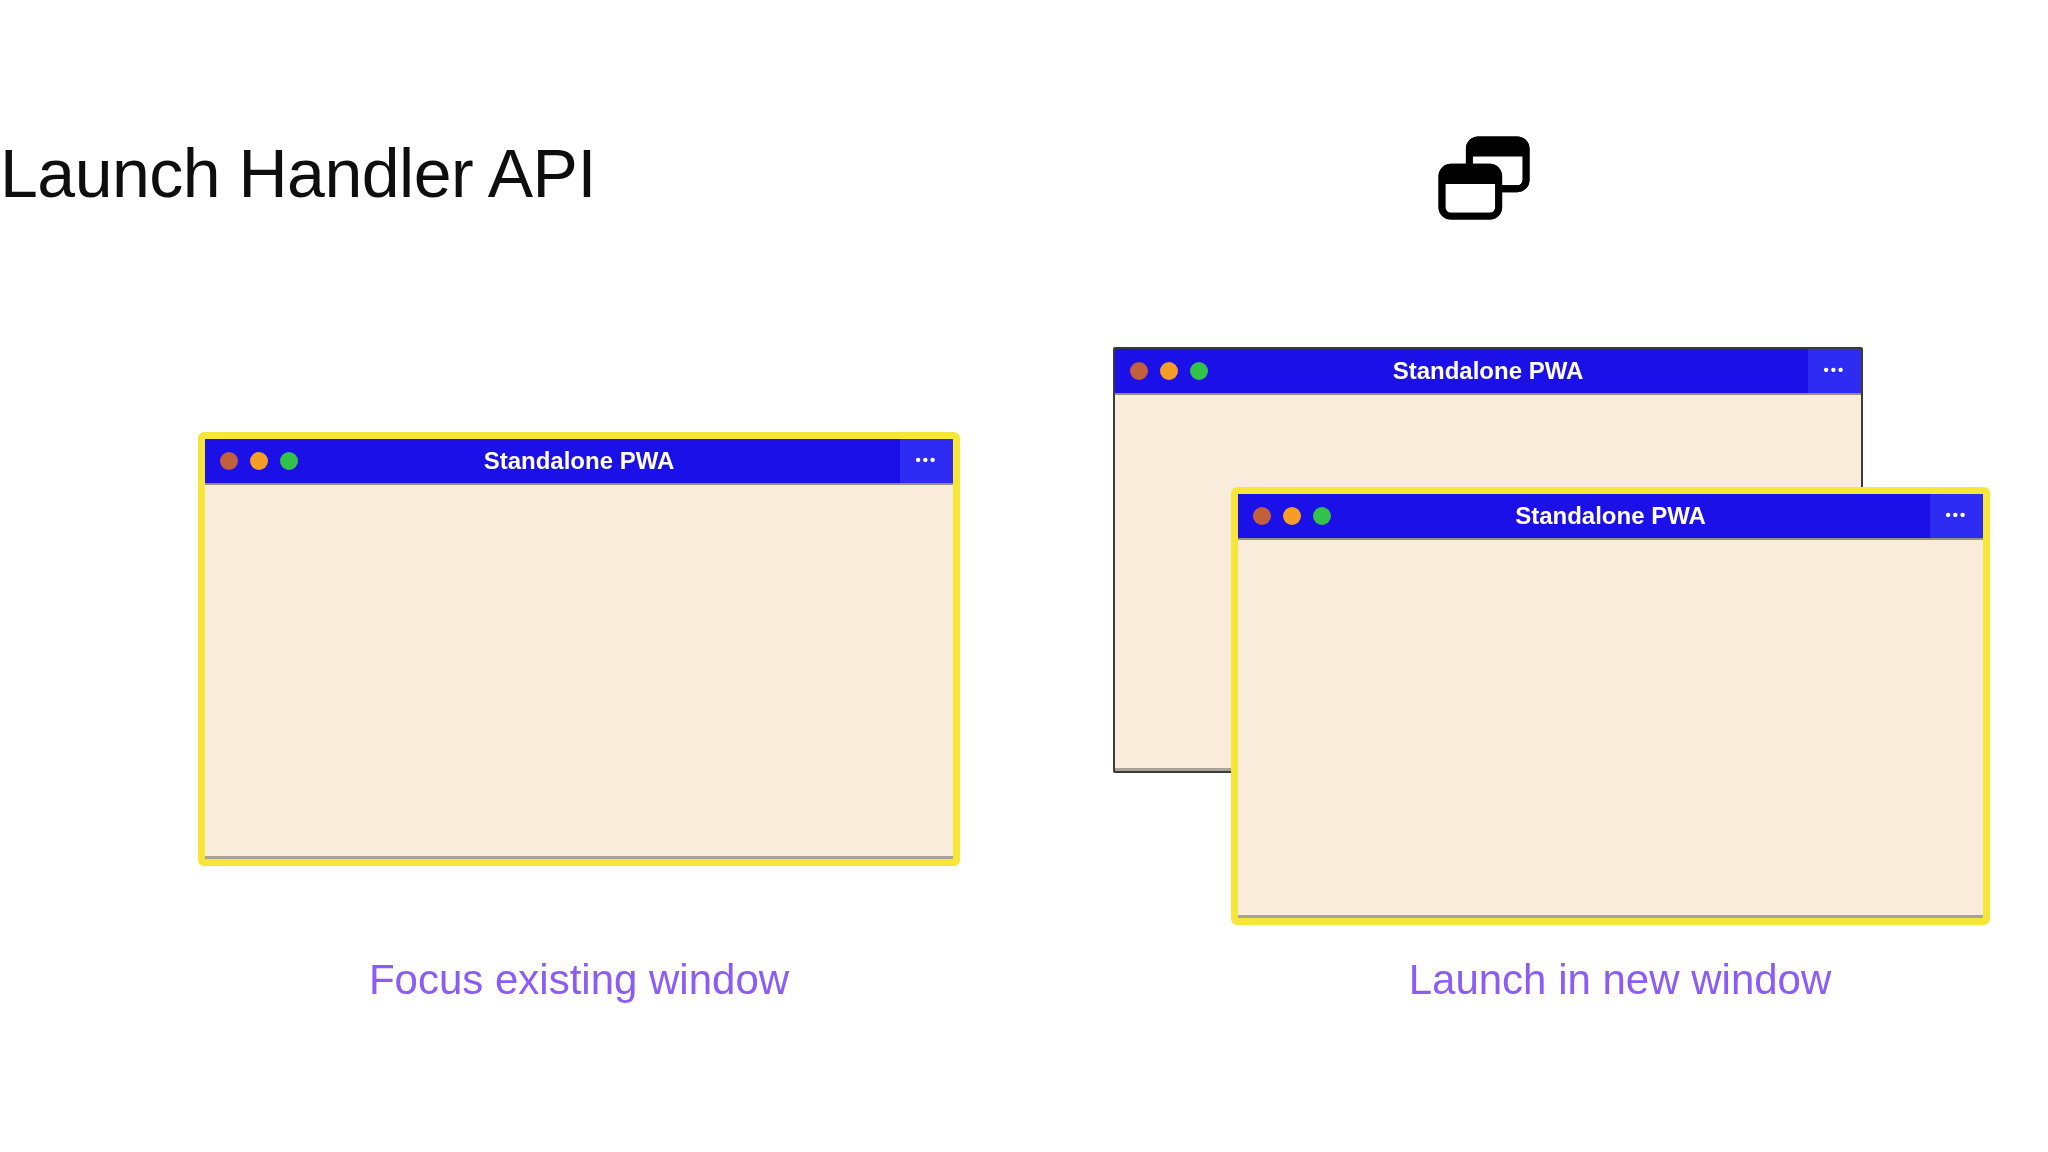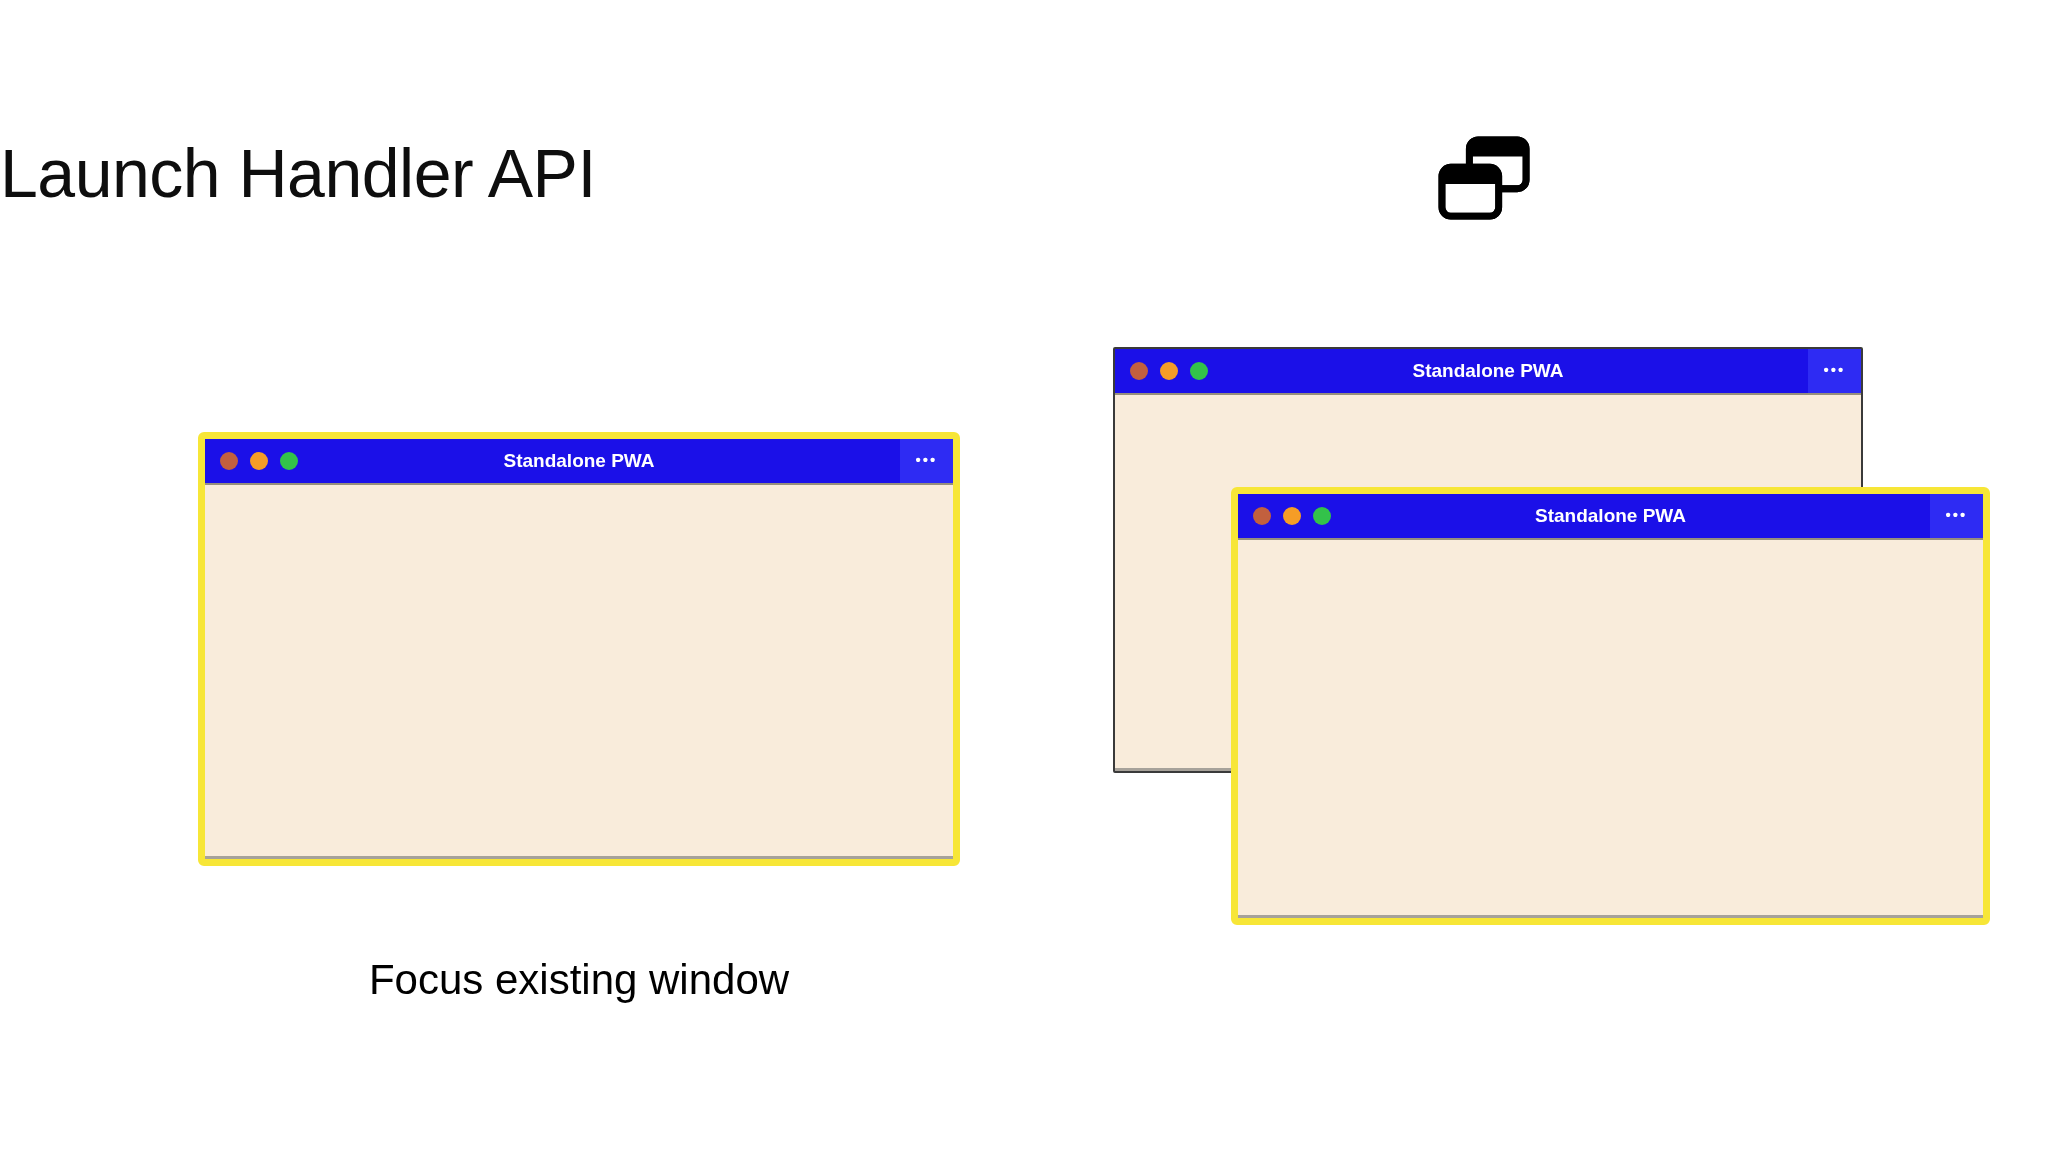--- a/index.html
+++ b/index.html
@@ -73,21 +73,21 @@
   .dot-orange { background: #f59d26; }
   .dot-green  { background: #33c24a; }
   .tb-title {
     position: absolute;
     left: 0; right: 0;
     top: 0; bottom: 0;
     display: flex;
     align-items: center;
     justify-content: center;
     color: #ffffff;
-    font-size: 19px;
+    font-size: 24px;
     font-weight: 700;
     z-index: 1;
   }
   .menu {
     position: absolute;
     right: 0; top: 0; bottom: 0;
     width: 53px;
     background: #2e2bf3;
     display: flex;
     align-items: center;
@@ -110,21 +110,21 @@
 
   #w-left  { left: 198px;  top: 432px; width: 762px; height: 434px; }
   #w-back  { left: 1113px; top: 347px; width: 750px; height: 426px; z-index: 1; }
   #w-front { left: 1231px; top: 487px; width: 759px; height: 438px; z-index: 2; }
 
   
   .caption {
     position: absolute;
     text-align: center;
     font-size: 42px;
-    color: #000000;
+    color: #8b5cf6;
   }
   #cap-left  { left: 198px;  top: 956px; width: 762px; }
   #cap-right { left: 1240px; top: 956px; width: 760px; }
 </style>
 </head>
 <body>
 
 <div class="canvas">
 
   <div class="fig-title">Launch Handler API</div>
@@ -185,14 +185,15 @@
         <div class="tb-title">Standalone PWA</div>
         <div class="menu">
           <span>•••</span>
         </div>
       </div>
       <div class="content"></div>
     </div>
   </div>
 
   <div class="caption" id="cap-left">Focus existing window</div>
+  <div class="caption" id="cap-right">Launch in new window</div>
 
 </div>
 
 </body></html>

